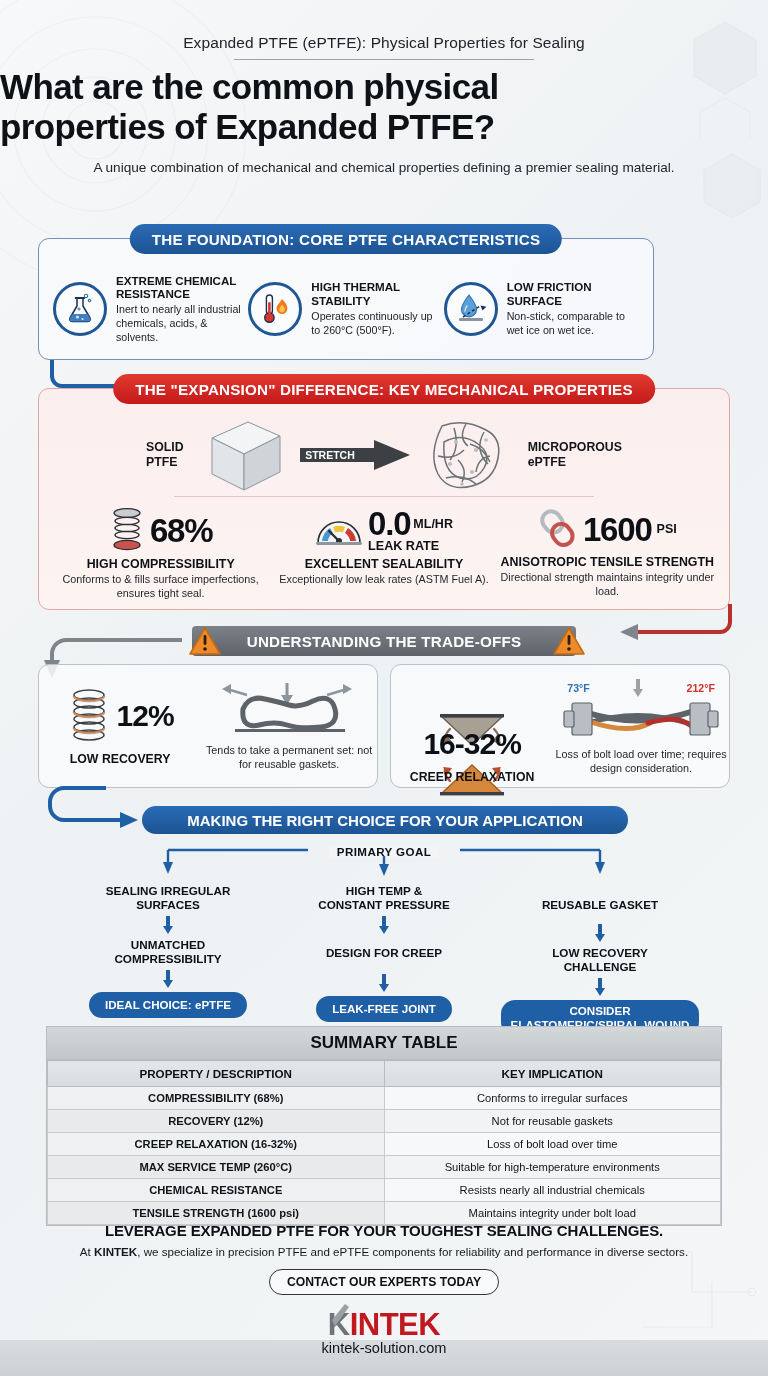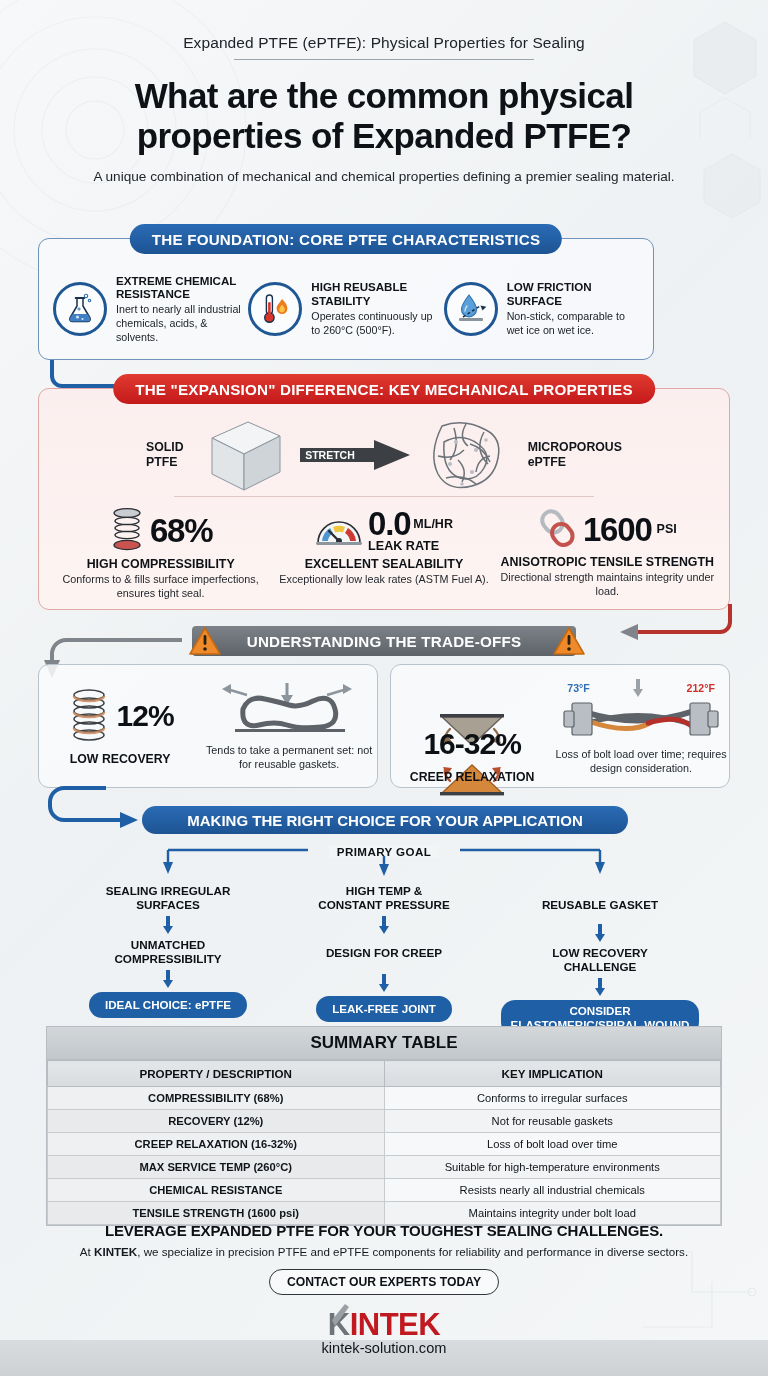--- a/index.html
+++ b/index.html
@@ -22,22 +22,22 @@
   }
   .hexdeco { position:absolute; opacity:.45; pointer-events:none; }
 
   
   .kicker {
     text-align:center; font-size:15.5px; color:#20242a; padding-top:34px;
     letter-spacing:.1px;
   }
   .kicker-rule { width:300px; height:1px; background:#9aa4ad; margin:7px auto 0; }
   h1.title {
-    text-align:center; font-size:35px; line-height:1.14; font-weight:bold;
-    color:#0e1116; margin-top:16px; letter-spacing:-.6px;
+    text-align:left; font-size:35px; line-height:1.14; font-weight:bold;
+    color:#0e1116; margin-top:7px; letter-spacing:-.6px;
   }
   .subtitle {
     text-align:center; font-size:13.6px; color:#22262c; margin-top:13px;
   }
 
   
   .panel { position:absolute; border-radius:11px; }
   .banner {
     position:absolute; top:-15px; left:50%; transform:translateX(-50%);
     border-radius:16px; color:#fff; font-weight:bold; white-space:nowrap;
@@ -220,21 +220,21 @@
         <span class="circ">
           <svg width="34" height="34" viewBox="0 0 34 34">
             <rect x="8.4" y="3" width="6" height="19" rx="3" fill="#fff" stroke="#17314d" stroke-width="1.4"></rect>
             <circle cx="11.4" cy="25.6" r="4.7" fill="#d8352c" stroke="#17314d" stroke-width="1.4"></circle>
             <rect x="10.1" y="10" width="2.6" height="14" rx="1.3" fill="#d8352c"></rect>
             <path d="M24,7 c3.5,3.4 5.4,6.3 5.4,9.6 a5.4,5.4 0 0 1 -10.8,0 c0,-3.2 2.6,-5.2 5.4,-9.6 z" fill="#ef7b1f"></path>
             <path d="M24,12.5 c1.8,2 2.8,3.4 2.8,5.1 a2.8,2.8 0 0 1 -5.6,0 c0,-1.7 1.4,-2.8 2.8,-5.1 z" fill="#f6c64b"></path>
           </svg>
         </span>
         <span class="feat-txt">
-          <h3>HIGH REUSABLE STABILITY</h3>
+          <h3>HIGH THERMAL STABILITY</h3>
           <p>Operates continuously up to 260°C (500°F).</p>
         </span>
       </div>
 
       <div class="feat">
         <span class="circ">
           <svg width="34" height="34" viewBox="0 0 34 34">
             <path d="M15,3 C15,3 7.5,12.5 7.5,17.4 a7.5,7.5 0 0 0 15,0 C22.5,12.5 15,3 15,3 z" fill="#5b9fd8" stroke="#2f6fb0" stroke-width="1.1"></path>
             <path d="M13,14 c-1.6,2 -2.2,3.4 -2,5" fill="none" stroke="#cfe5f7" stroke-width="1.4" stroke-linecap="round"></path>
             <rect x="5" y="26" width="24" height="3.1" rx="1" fill="#8a949c"></rect>

